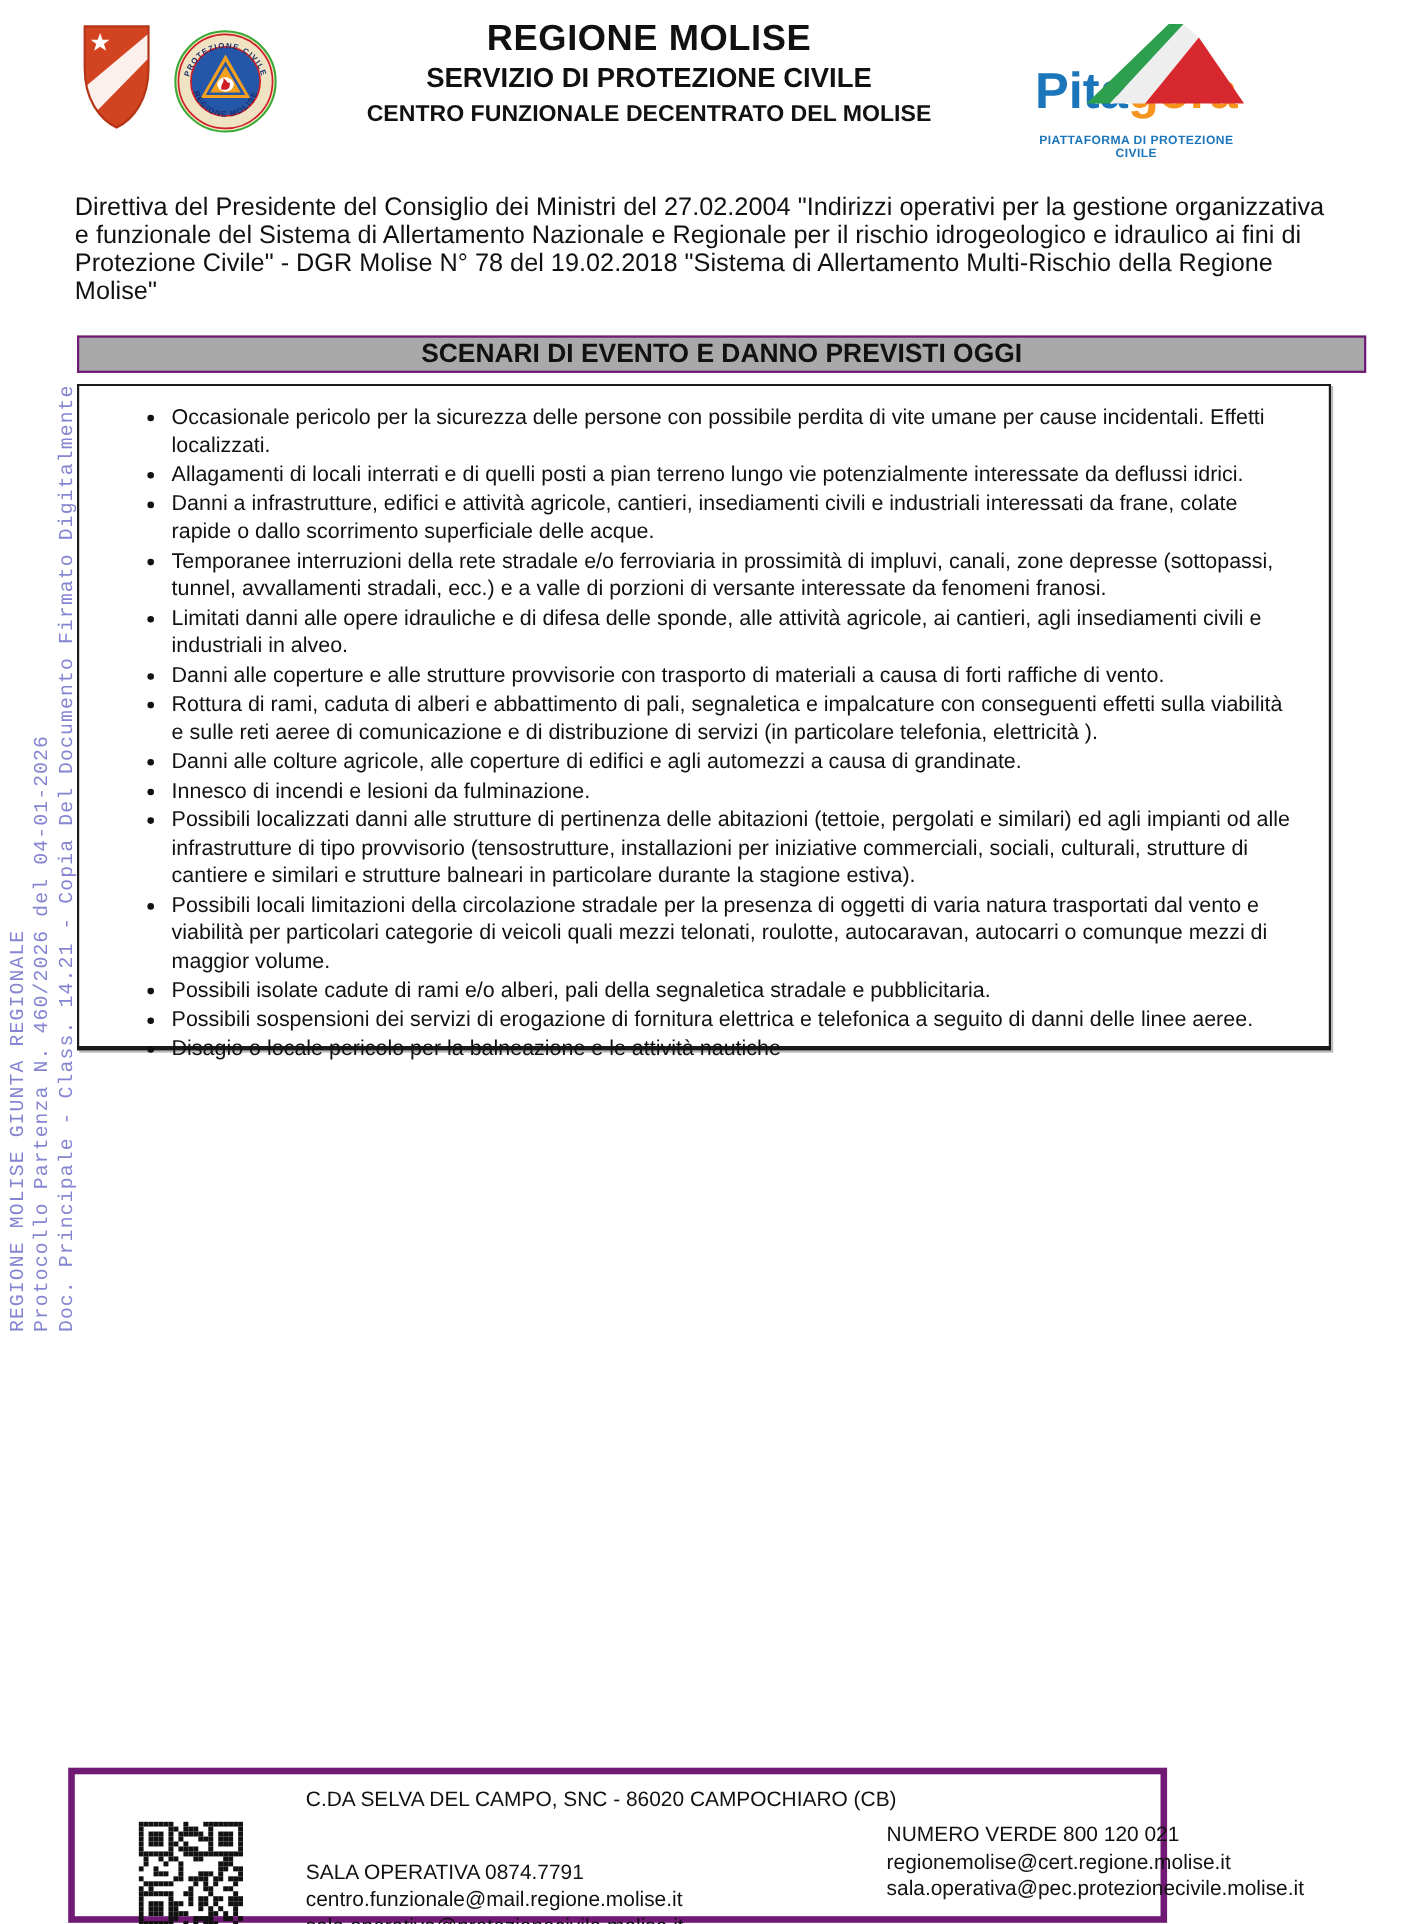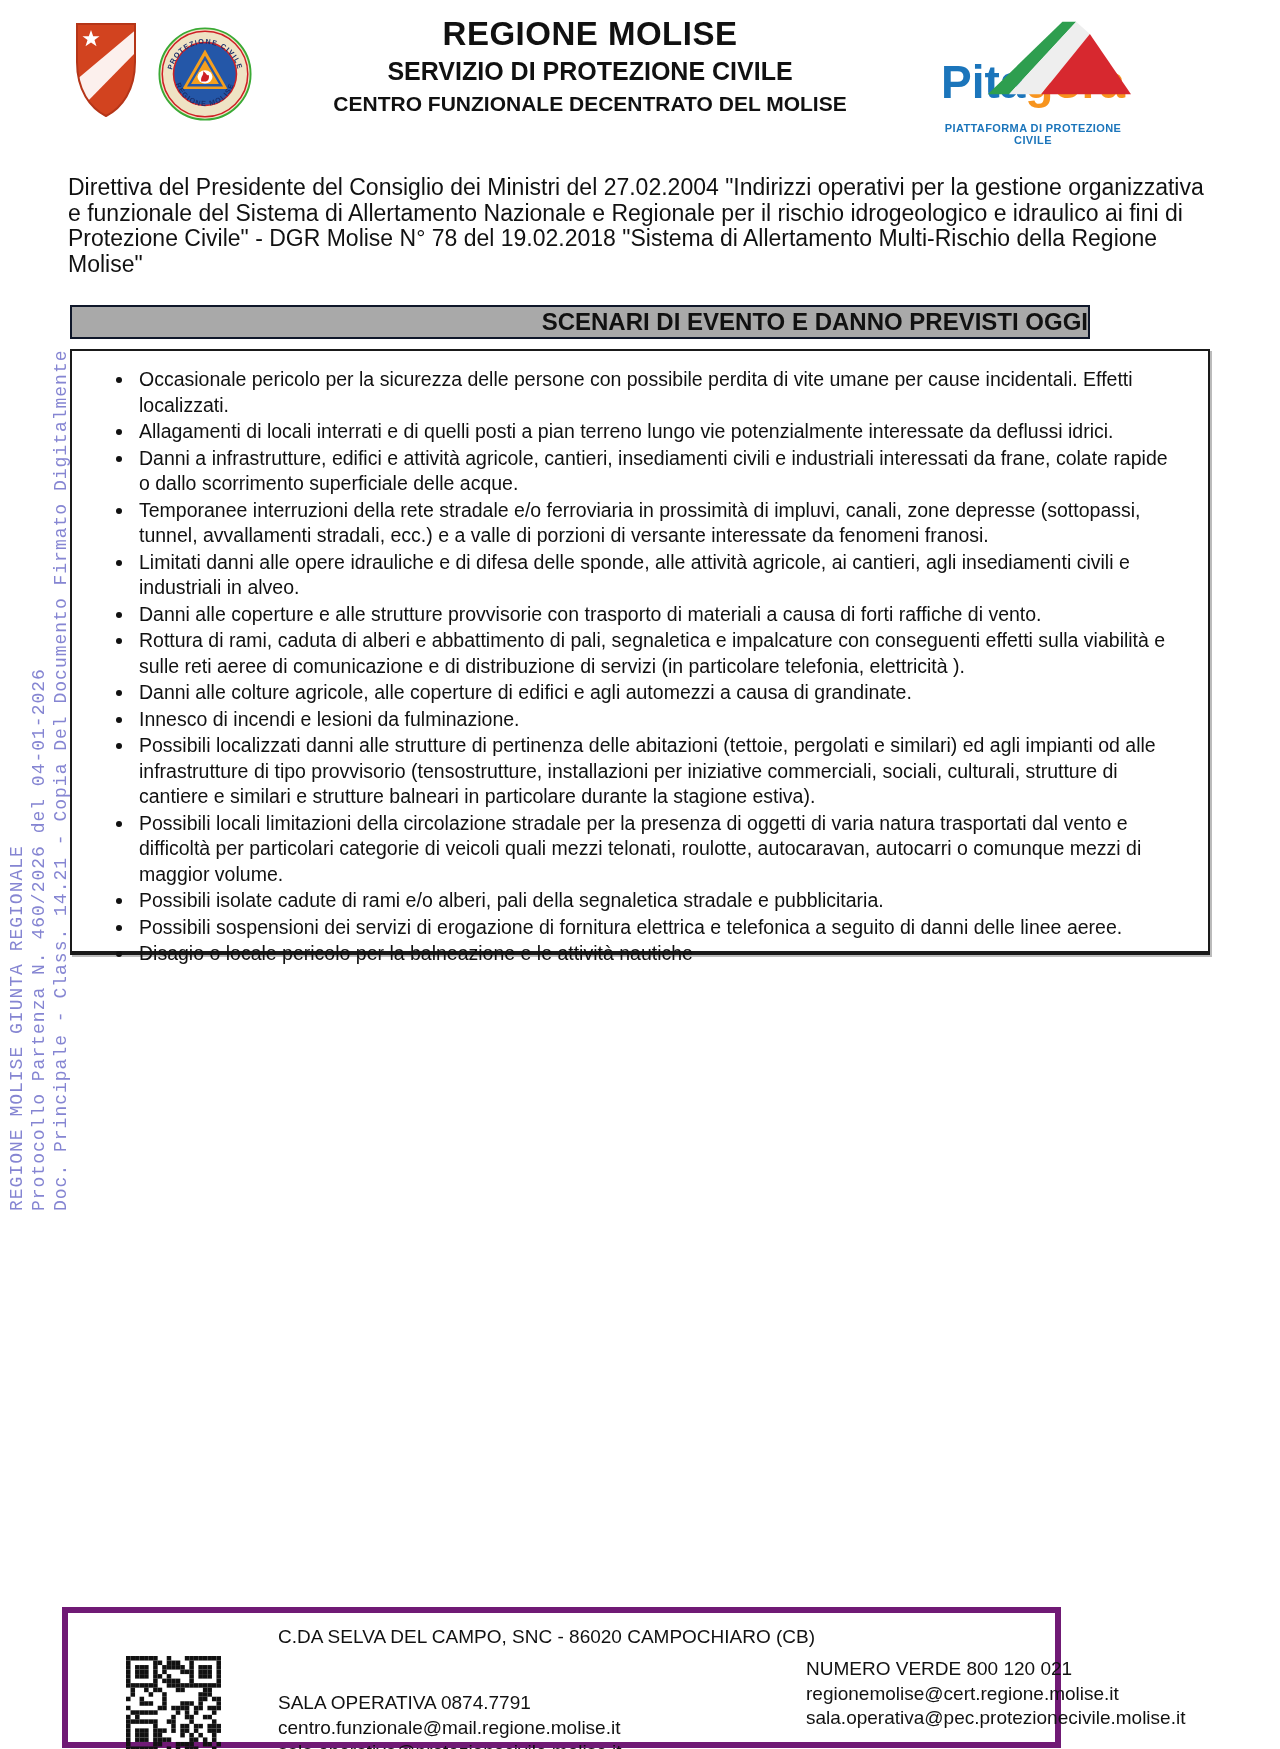--- a/index.html
+++ b/index.html
@@ -42,32 +42,32 @@
   .pitagora-tagline{font-size:11px;font-weight:bold;color:#1b75bb;letter-spacing:.4px;margin-top:16px;}
 
   
   .intro{
     position:absolute;left:68px;top:175px;width:1148px;
     font-size:23px;line-height:25.5px;text-align:left;
   }
 
   
   .scenario-header{
-    position:absolute;left:70px;top:305px;width:1020px;height:34px;
-    background:#a9a9a9;border:2px solid #0f172a;box-sizing:border-box;
-    text-align:right;font-size:24px;font-weight:bold;line-height:30px;
+    position:absolute;left:70px;top:305px;width:1172px;height:34px;
+    background:#a9a9a9;border:2px solid #701a75;box-sizing:border-box;
+    text-align:center;font-size:24px;font-weight:bold;line-height:30px;
   }
   .scenario-box{
     position:absolute;left:70px;top:349px;width:1140px;height:606px;
     border:2px solid #1a1a1a;border-bottom-width:4px;box-sizing:border-box;
     background:#fff;
     box-shadow:2px 2px 0 #bbb;
   }
   .scenario-box ul{
-    margin:16px 0 0 0;padding:0 30px 0 63px;
+    margin:16px 0 0 0;padding:0 30px 0 80px;
     font-size:19.5px;line-height:25.5px;
   }
   .scenario-box li{margin:0 0 1px 0;padding-left:4px;}
 
   
   .footer-box{
     position:absolute;left:62px;top:1607px;width:999px;height:141px;
     border:6px solid #701a75;box-sizing:border-box;background:#fff;
   }
   .footer-address{
@@ -160,21 +160,21 @@
     <li>Occasionale pericolo per la sicurezza delle persone con possibile perdita di vite umane per cause incidentali. Effetti localizzati.</li>
         <li>Allagamenti di locali interrati e di quelli posti a pian terreno lungo vie potenzialmente interessate da deflussi idrici.</li>
         <li>Danni a infrastrutture, edifici e attività  agricole, cantieri, insediamenti civili e industriali interessati da frane, colate rapide o dallo scorrimento superficiale delle acque.</li>
         <li>Temporanee interruzioni della rete stradale e/o ferroviaria in prossimità di impluvi, canali, zone depresse (sottopassi, tunnel, avvallamenti stradali, ecc.) e a valle di porzioni di versante interessate da fenomeni franosi.</li>
         <li>Limitati danni alle opere idrauliche e di difesa delle sponde, alle attività agricole, ai cantieri, agli insediamenti civili e industriali in alveo.</li>
         <li>Danni alle coperture e alle strutture provvisorie con trasporto di materiali a causa di forti raffiche di vento.</li>
         <li>Rottura di rami, caduta di alberi e abbattimento di pali, segnaletica e impalcature con conseguenti effetti sulla viabilità  e sulle reti aeree di comunicazione e di distribuzione di servizi (in particolare telefonia, elettricità ).</li>
         <li>Danni alle colture agricole, alle coperture di edifici e agli automezzi a causa di grandinate.</li>
         <li>Innesco di incendi e lesioni da fulminazione.</li>
         <li>Possibili localizzati danni alle strutture di pertinenza delle abitazioni (tettoie, pergolati e similari) ed agli impianti od alle infrastrutture di tipo provvisorio (tensostrutture, installazioni per iniziative commerciali, sociali, culturali, strutture di cantiere e similari e strutture balneari in particolare durante la stagione estiva).</li>
-        <li>Possibili locali limitazioni della circolazione stradale per la presenza di oggetti di varia natura trasportati dal vento e difficoltà  per particolari categorie di veicoli quali mezzi telonati, roulotte, autocaravan, autocarri o comunque mezzi di maggior volume.</li>
+        <li>Possibili locali limitazioni della circolazione stradale per la presenza di oggetti di varia natura trasportati dal vento e viabilità  per particolari categorie di veicoli quali mezzi telonati, roulotte, autocaravan, autocarri o comunque mezzi di maggior volume.</li>
         <li>Possibili isolate cadute di rami e/o alberi, pali della segnaletica stradale e pubblicitaria.</li>
         <li>Possibili sospensioni dei servizi di erogazione di fornitura elettrica e telefonica a seguito di danni delle linee aeree.</li>
         <li>Disagio o locale pericolo per la balneazione e le attività  nautiche</li>
       </ul>
   </div>
 
   <div class="footer-box">
     <div class="footer-address">C.DA SELVA DEL CAMPO, SNC - 86020 CAMPOCHIARO (CB)</div>
     <div class="qr"><svg width="95" height="95" viewBox="0 0 94.5 94.5" fill="#111">
           <rect x="0" y="0" width="4.5" height="4.5"></rect>

